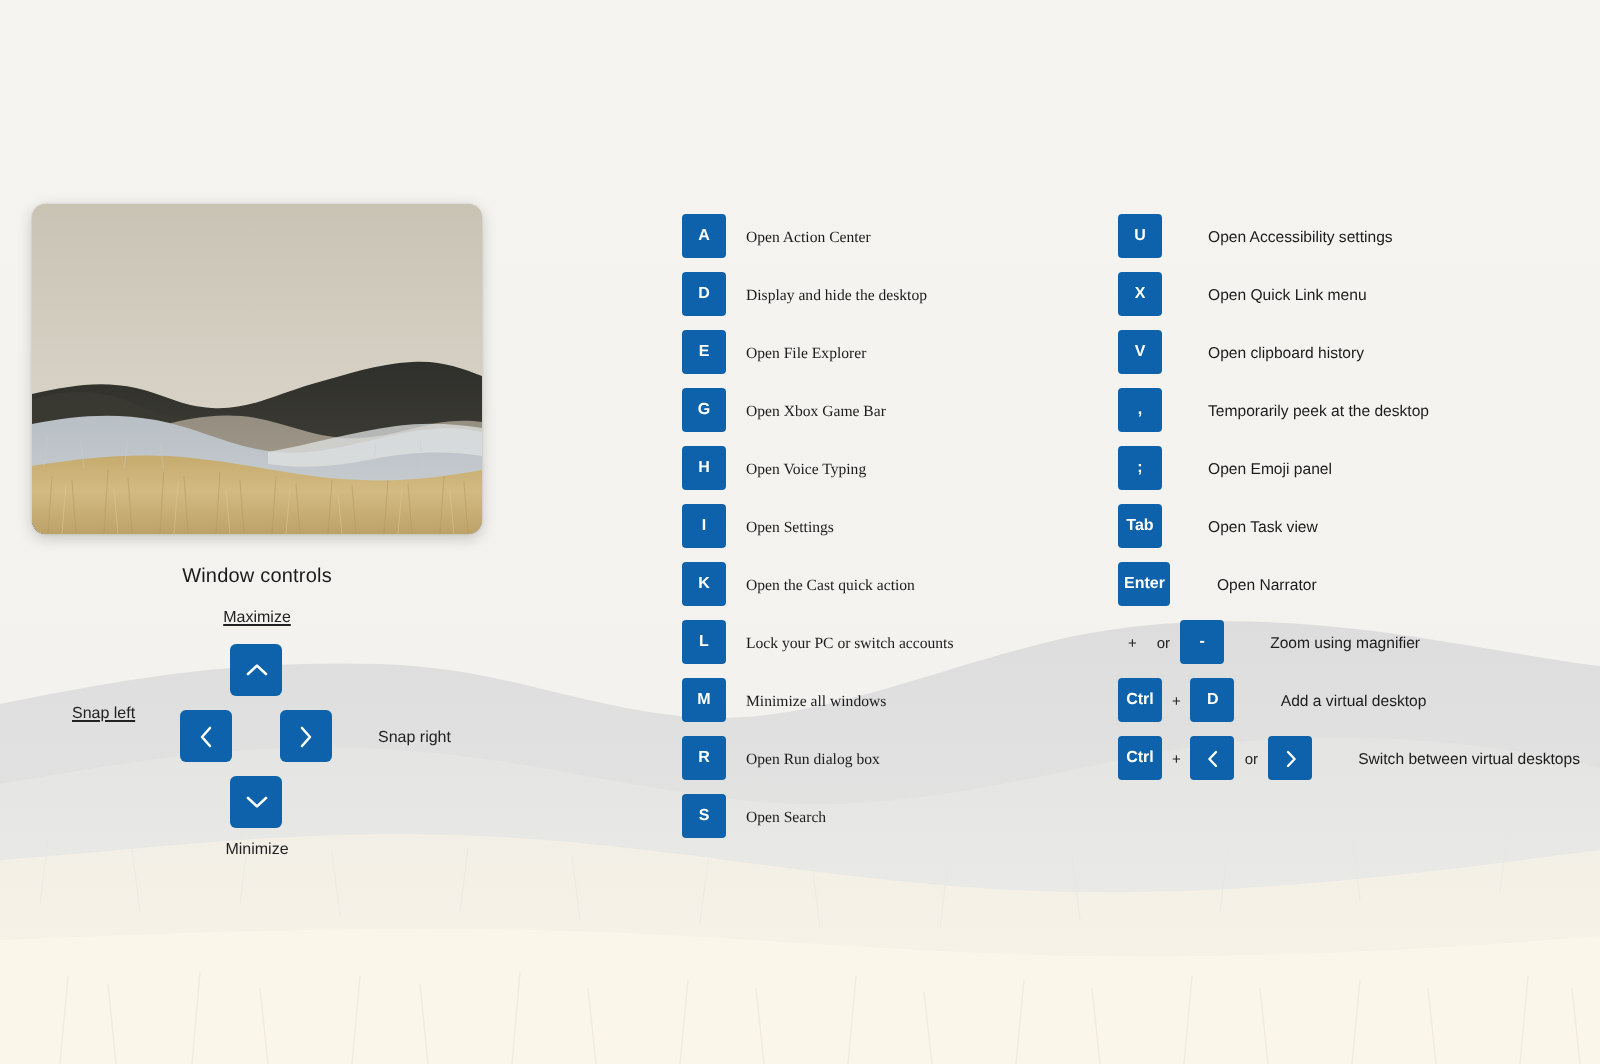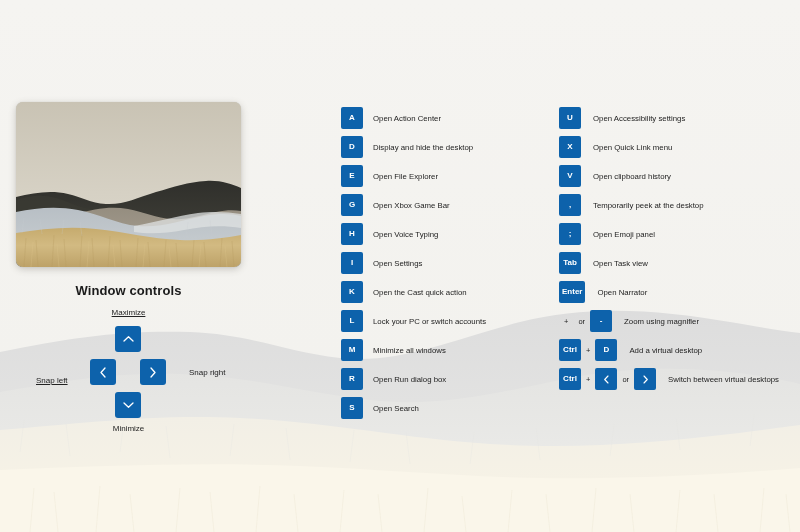--- a/index.html
+++ b/index.html
@@ -47,22 +47,22 @@
   #wallpaper-thumb svg { display: block; width: 100%; height: 100%; }
 
   
   #window-controls {
     position: absolute;
     left: 16px; top: 283px;
     width: 225px;
   }
   .wc-heading {
     text-align: center;
-    font-size: 13px;
-    font-weight: bold;
+    font-size: 10px;
+    font-weight: normal;
     color: #1b1b1b;
     letter-spacing: 0.1px;
   }
   .wc-pad {
     position: relative;
     width: 225px;
     height: 128px;
     margin-top: 10px;
   }
   .wc-label {
@@ -79,21 +79,21 @@
     display: flex; align-items: center; justify-content: center;
   }
   .wc-key svg { display:block; }
 
   #wc-max-label  { left: 0; right: 0; top: 0; text-align: center; text-decoration: underline; }
   #wc-max-key    { left: 99px; top: 18px; }
   #wc-left-key   { left: 74px; top: 51px; }
   #wc-right-key  { left: 124px; top: 51px; }
   #wc-min-key    { left: 99px; top: 84px; }
   #wc-min-label  { left: 0; right: 0; top: 116px; text-align: center; }
-  #wc-snapl-label{ left: 20px; top: 68px; text-decoration: underline; }
+  #wc-snapl-label{ left: 20px; top: 48px; text-decoration: underline; }
   #wc-snapr-label{ left: 173px; top: 60px; }
 
   
   .shortcut-col { position: absolute; }
   #col-left  { left: 341px; top: 107px; }
   #col-right { left: 559px; top: 107px; }
 
   .sc-row {
     display: flex;
     align-items: center;
@@ -128,24 +128,24 @@
     font-size: 7.5px;
     color: #222;
     padding: 0 5px;
     flex: 0 0 auto;
     white-space: nowrap;
   }
   .sc-desc {
     font-size: 7.8px;
     color: #1c1c1c;
     white-space: nowrap;
-    margin-left: 12px;
+    margin-left: 23px;
   }
   
-  #col-left .sc-row .sc-desc { margin-left: 10px; }
+  #col-left .sc-row .sc-desc { margin-left: 10px; font-family: Liberation Serif, serif; }
 
 </style>
 </head>
 <body>
 
 <svg id="bg-landscape" viewBox="0 0 800 532" preserveAspectRatio="none" aria-hidden="true">
   <defs>
     <linearGradient id="bgSky" x1="0" y1="0" x2="0" y2="1">
       <stop offset="0%" stop-color="#f5f4f1"></stop>
       <stop offset="100%" stop-color="#f2f1ed"></stop>

